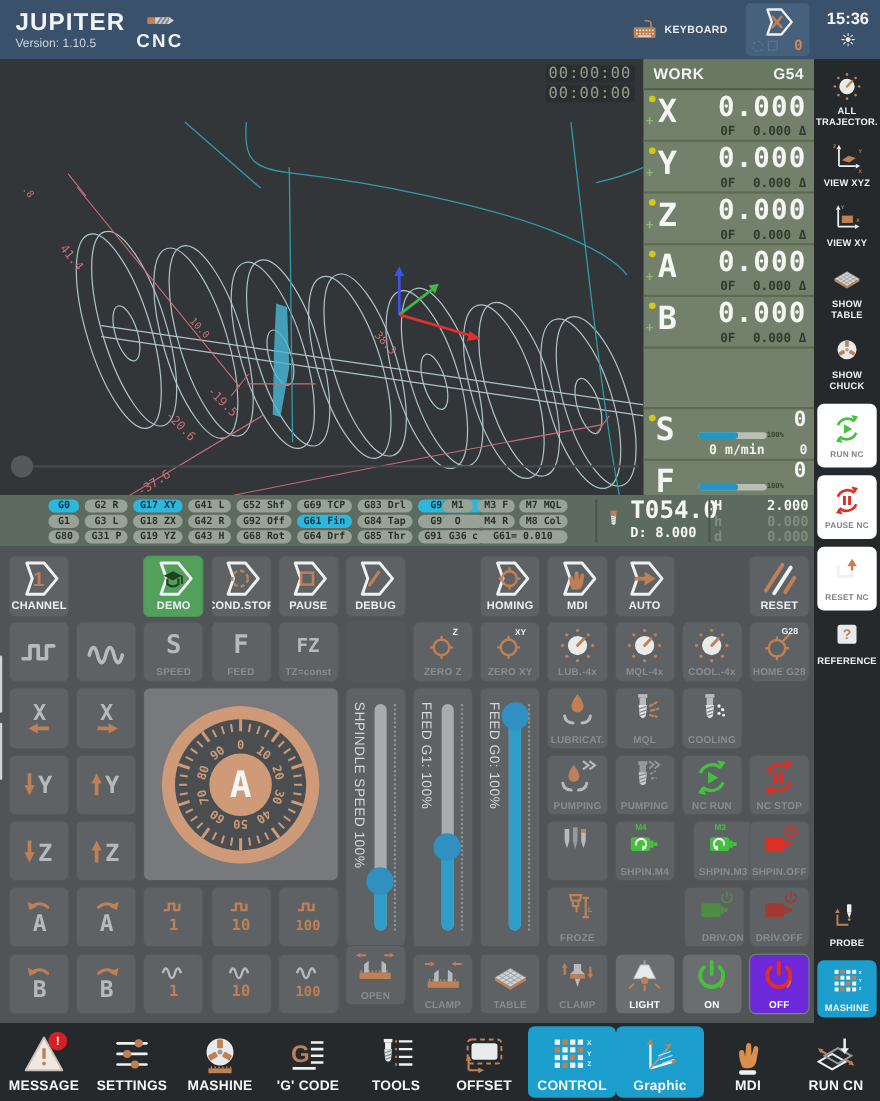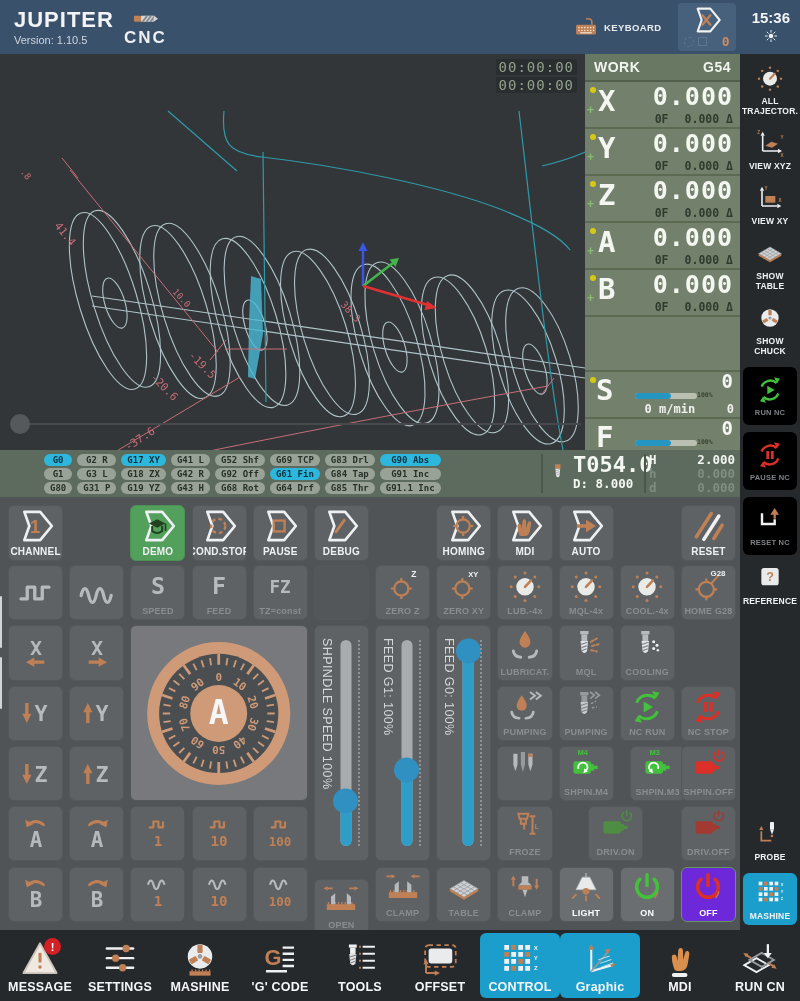--- a/index.html
+++ b/index.html
@@ -88,21 +88,21 @@
   .sl-label{position:absolute;left:5px;top:12px;writing-mode:vertical-rl;font-size:12.5px;color:#d5d8da;letter-spacing:.4px}
   .sl-track{position:absolute;left:58%;top:14px;bottom:14px;width:11px;border-radius:6px;background:#a9acaf;transform:translateX(-50%)}
   .sl-blue{position:absolute;left:0;right:0;bottom:0;border-radius:6px;background:#2e9dc8}
   .sl-handle{position:absolute;left:50%;width:25px;height:25px;border-radius:50%;background:#3090c1;transform:translate(-50%,-50%)}
   .sl-ticks{position:absolute;right:8px;top:14px;bottom:14px;border-right:2px dotted #8f9295;width:0}
   
   .side{position:absolute;left:740px;top:54px;width:60px;height:876px;background:#26292c;display:flex;flex-direction:column;align-items:center;padding-top:8px;box-sizing:border-box}
   .sb-item{display:flex;flex-direction:column;align-items:center;margin-bottom:11px}
   .sb-item svg{width:32px;height:32px}
   .sb-lb{font-size:8.5px;font-weight:bold;color:#f0f2f4;text-align:center;white-space:pre-line;line-height:10px;margin-top:2px;letter-spacing:.2px}
-  .sb-item.boxed{width:54px;height:58px;background:#000000;border-radius:6px;justify-content:center;margin-bottom:7px}
+  .sb-item.boxed{width:54px;height:58px;background:#ffffff;border-radius:6px;justify-content:center;margin-bottom:7px}
   .sb-item.boxed .sb-lb{color:#7f8285;font-size:7.5px}
   .sb-item.activeblue{width:54px;height:52px;background:#1b9ecb;border-radius:6px;justify-content:center;margin-bottom:5px}
   .sb-item.push{margin-top:auto}
   
   .nav{position:absolute;left:0;top:930px;width:800px;height:71px;background:#26292c;display:flex}
   .nav-item{width:80px;height:71px;display:flex;flex-direction:column;align-items:center;justify-content:center;position:relative;box-sizing:border-box}
   .nav-item svg{width:42px;height:42px}
   .nav-lb{font-size:12.5px;font-weight:bold;color:#f4f6f8;margin-top:0px;letter-spacing:.2px;white-space:nowrap}
   .nav-item.active{background:#1b9ecb;border-radius:6px;height:65px;margin-top:3px}
   .badge{position:absolute;left:44px;top:8px;width:17px;height:17px;border-radius:50%;background:#d31f26;
@@ -369,20 +369,30 @@
         <div class="pill">G84 Tap</div>
         <div class="pill">G91 Inc</div>
         <div class="pill">G80</div>
         <div class="pill">G31 P</div>
         <div class="pill">G19 YZ</div>
         <div class="pill">G43 H</div>
         <div class="pill">G68 Rot</div>
         <div class="pill">G64 Drf</div>
         <div class="pill">G85 Thr</div>
         <div class="pill">G91.1 Inc</div>
+      </div>
+    <div class="mpills" id="mPills">
+        <div class="pill">M1</div>
+        <div class="pill">M3 F</div>
+        <div class="pill">M7 MQL</div>
+        <div class="pill">O</div>
+        <div class="pill">M4 R</div>
+        <div class="pill">M8 Col</div>
+        <div class="pill">G36</div>
+        <div class="pill wide">G61= 0.010</div>
       </div>
     <div class="vdiv" style="left:541px"></div>
     <div class="toolbox">
       <span id="toolIcon">
           <svg viewBox="0 0 48 48" width="20" height="40">
             <rect x="17" y="3" width="13" height="11" fill="#c08055"></rect>
             <path d="M18,14 h11 l-1.3,17 q-4.2,6 -8.4,0 z" fill="#e6e8ea"></path>
             <path d="M18.5,19 l9.5,-3.5 M19,24 l8.5,-3.2 M19.6,29 l7.3,-2.8" stroke="#9a9da0" stroke-width="1.7"></path>
           </svg>
         </span>
@@ -963,21 +973,21 @@
               <path d="M16,8 h12 l-1.5,6 h-9 z"></path>
               <path d="M19,14 v6 h6 v-6"></path>
               <path d="M21,20 h2 v7"></path>
               <path d="M33,11 v21 M29.5,32 h7 M29.5,11 h7"></path>
             </g>
             <text x="38" y="26" font-size="8" font-weight="bold" fill="#c08055" text-anchor="middle" font-family="Liberation Sans, sans-serif">L</text>
           </svg>
         </div>
         <div class="lb">FROZE</div>
       </div>
-      <div class="cell" style="left: 588px; top: 309.2px; width: 55.17px; height: 55.3px;">
+      <div class="cell" style="left: 622px; top: 309.2px; width: 55.17px; height: 55.3px; align-items: flex-end;">
         <div class="ic">
           <svg viewBox="0 0 48 48" width="40" height="40">
             <rect x="9" y="17" width="21" height="15" rx="2.5" fill="#4f8c44"></rect>
             <rect x="30" y="20.5" width="3.5" height="8" fill="#4f8c44"></rect>
             <rect x="33.5" y="22.5" width="4.5" height="4" fill="#4f8c44"></rect>
             <g stroke="#4f8c44" stroke-width="2" fill="none" stroke-linecap="round">
               <path d="M37,5 v5"></path>
               <path d="M33,7 a5.5,5.5 0 1 0 8,0"></path>
             </g>
           </svg>
@@ -1033,21 +1043,21 @@
         </div>
       </div>
       <div class="cell" style="left: 252.68px; top: 369.5px; width: 55.17px; height: 55.3px;">
         <div class="ic">
           <svg viewBox="0 0 48 48" width="40" height="40">
             <path d="M12,13 c1.8,-7 4.8,-7 6.6,0 c1.8,7 4.8,7 6.6,0 c1.8,-7 4.8,-7 6.6,0" fill="none" stroke="#b7babd" stroke-width="2.6"></path>
             <text x="24" y="38" font-size="15" font-weight="bold" fill="#c08055" text-anchor="middle" font-family="DejaVu Sans Mono, sans-serif">100</text>
           </svg>
         </div>
       </div>
-      <div class="cell" style="left: 313.85px; top: 382px; width: 55.17px; height: 55.3px;">
+      <div class="cell" style="left: 313.85px; top: 362px; width: 55.17px; height: 55.3px;">
         <div class="ic">
           <svg viewBox="0 0 48 48" width="40" height="40">
             <rect x="7" y="29" width="34" height="7" fill="#c08055"></rect>
             <path d="M9,29 v-2.5 M13,29 v-2.5 M17,29 v-2.5 M21,29 v-2.5 M25,29 v-2.5 M29,29 v-2.5 M33,29 v-2.5 M37,29 v-2.5" stroke="#c08055" stroke-width="1.6"></path>
             <path d="M12,29 v-9 l5,-4 v13 z" fill="#b7babd"></path>
             <path d="M36,29 v-9 l-5,-4 v13 z" fill="#b7babd"></path>
             <path d="M14,10 h-6 M34,10 h6" stroke="#c08055" stroke-width="2.2"></path>
             <path d="M8,7.4 L3,10 l5,2.6 z" fill="#c08055"></path>
             <path d="M40,7.4 L45,10 l-5,2.6 z" fill="#c08055"></path>
           </svg>

